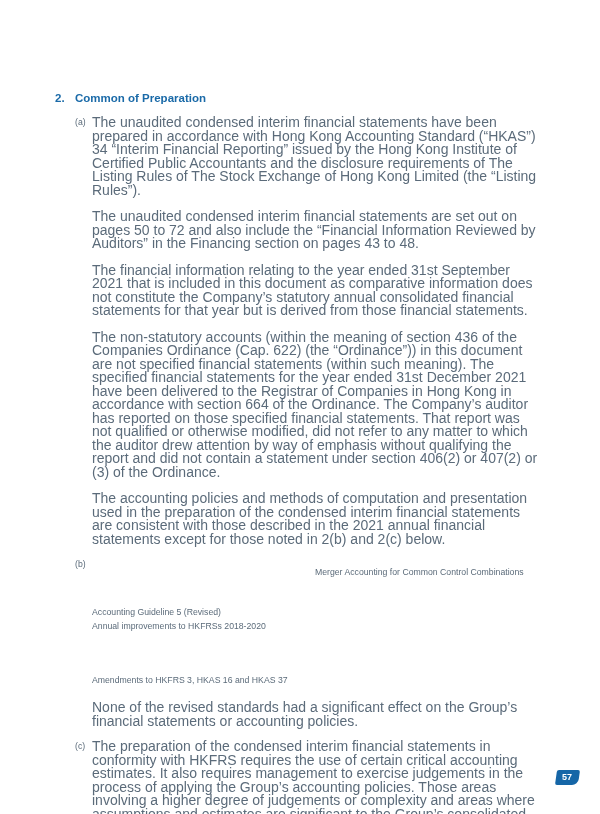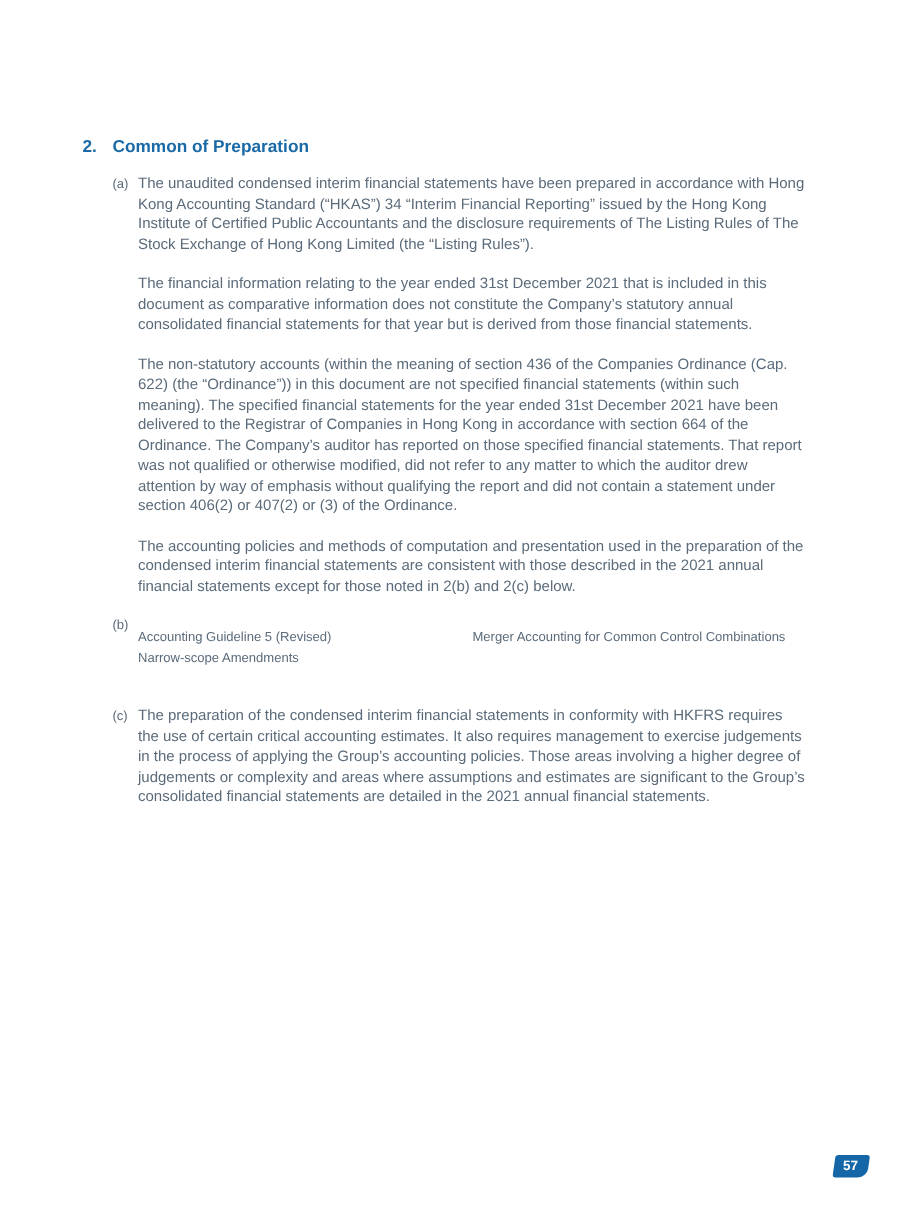--- a/index.html
+++ b/index.html
@@ -47,33 +47,33 @@
   .sub-label {
     width: 17px;
     flex: none;
     font-size: 8.7px;
     line-height: 13.5px;
     color: var(--body);
   }
   .sub-body { flex: 1; min-width: 0; }
   .para {
     margin: 0 0 13px 0;
-    font-size: 10px;
+    font-size: 14px;
     line-height: 13.5px;
     color: var(--body);
   }
   .para:last-child { margin-bottom: 0; }
   .standards {
     margin: 7px 0 14px 0;
     font-size: 8.7px;
     line-height: 14px;
     color: var(--body);
   }
   .std-row { display: flex; }
-  .std-name { width: 223px; flex: none; padding-right: 8px; }
+  .std-name { width: 223px; flex: none; padding-right: 8px; margin-top: 40px; }
   .std-desc { flex: 1; }
   .page-badge {
     position: absolute;
     right: 21px;
     bottom: 29px;
     width: 23px;
     height: 15px;
     background: var(--badge-bg);
     color: var(--badge-text);
     display: flex;
@@ -97,40 +97,43 @@
 
     <div class="heading">
       <span class="h-num">2.</span>
       <span class="h-title">Common of Preparation</span>
     </div>
 
     <div class="sub">
       <span class="sub-label">(a)</span>
       <div class="sub-body">
         <p class="para">The unaudited condensed interim financial statements have been prepared in accordance with Hong Kong Accounting Standard (“HKAS”) 34 “Interim Financial Reporting” issued by the Hong Kong Institute of Certified Public Accountants and the disclosure requirements of The Listing Rules of The Stock Exchange of Hong Kong Limited (the “Listing Rules”).</p>
-        <p class="para">The financial information relating to the year ended 31st December 2021 that is included in this document as comparative information does not constitute the Company’s statutory annual consolidated financial statements for that year but is derived from those financial statements.</p>
+        <p class="para">The unaudited condensed interim financial statements are set out on pages 50 to 72 and also include the “Financial Information Reviewed by Auditors” in the Financing section on pages 43 to 48.</p>
+        <p class="para">The financial information relating to the year ended 31st September 2021 that is included in this document as comparative information does not constitute the Company’s statutory annual consolidated financial statements for that year but is derived from those financial statements.</p>
         <p class="para">The non-statutory accounts (within the meaning of section 436 of the Companies Ordinance (Cap. 622) (the “Ordinance”)) in this document are not specified financial statements (within such meaning). The specified financial statements for the year ended 31st December 2021 have been delivered to the Registrar of Companies in Hong Kong in accordance with section 664 of the Ordinance. The Company’s auditor has reported on those specified financial statements. That report was not qualified or otherwise modified, did not refer to any matter to which the auditor drew attention by way of emphasis without qualifying the report and did not contain a statement under section 406(2) or 407(2) or (3) of the Ordinance.</p>
         <p class="para">The accounting policies and methods of computation and presentation used in the preparation of the condensed interim financial statements are consistent with those described in the 2021 annual financial statements except for those noted in 2(b) and 2(c) below.</p>
       </div>
     </div>
 
     <div class="sub">
       <span class="sub-label">(b)</span>
       <div class="sub-body">
         <div class="standards">
           <div class="std-row">
             <span class="std-name">Accounting Guideline 5 (Revised)</span>
             <span class="std-desc">Merger Accounting for Common Control Combinations</span>
           </div>
           <div class="std-row">
+            <span class="std-desc">Annual improvements to HKFRSs 2018-2020</span>
           </div>
           <div class="std-row">
-            <span class="std-desc">Narrow-scope Amendments</span>
+            <span class="std-name">Amendments to HKFRS 3, HKAS 16 and HKAS 37</span>
           </div>
         </div>
+        <p class="para">None of the revised standards had a significant effect on the Group’s financial statements or accounting policies.</p>
       </div>
     </div>
 
     <div class="sub">
       <span class="sub-label">(c)</span>
       <div class="sub-body">
         <p class="para">The preparation of the condensed interim financial statements in conformity with HKFRS requires the use of certain critical accounting estimates. It also requires management to exercise judgements in the process of applying the Group’s accounting policies. Those areas involving a higher degree of judgements or complexity and areas where assumptions and estimates are significant to the Group’s consolidated financial statements are detailed in the 2021 annual financial statements.</p>
       </div>
     </div>
 

